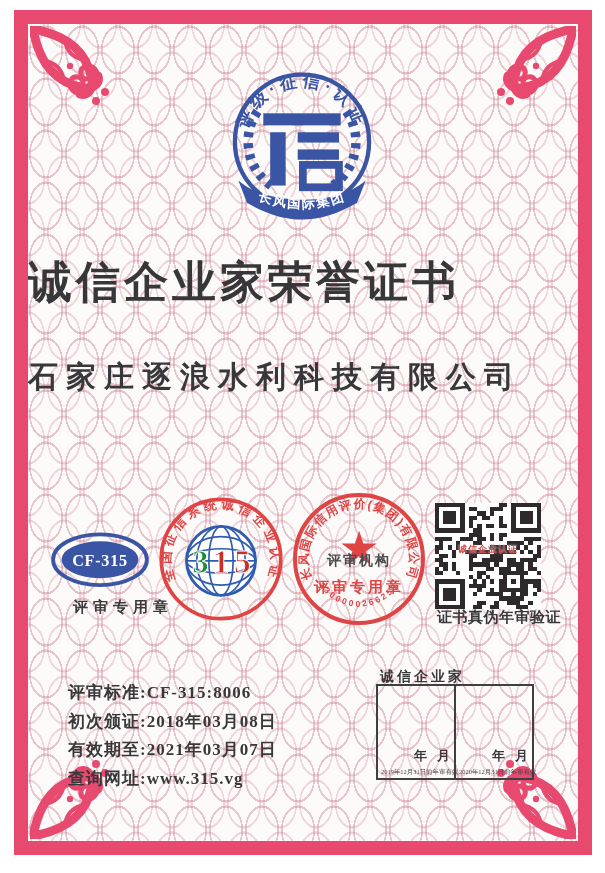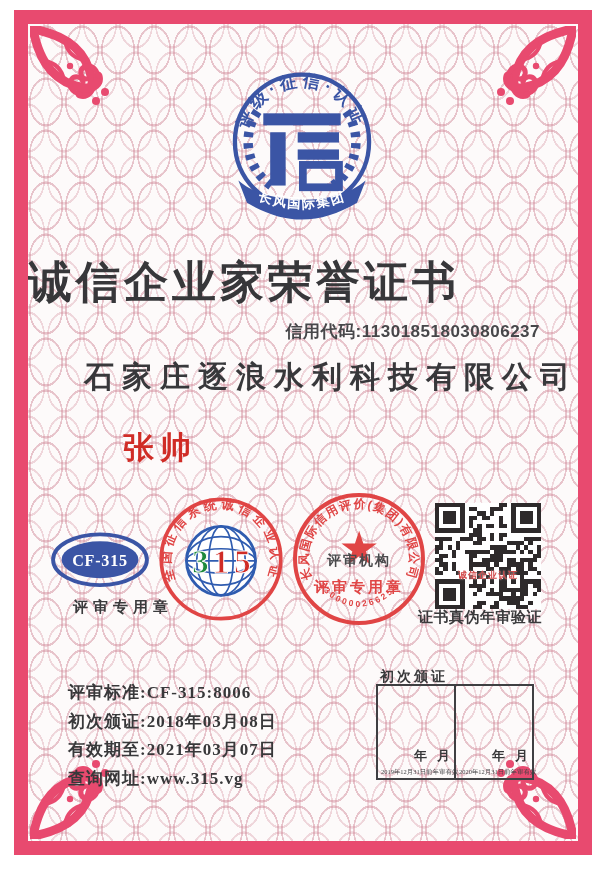--- a/index.html
+++ b/index.html
@@ -20,30 +20,30 @@
   }
   .flourish{position:absolute;width:92px;height:92px;}
   .fl-tl{left:2px;top:2px;}
   .fl-tr{right:2px;top:2px;transform:scaleX(-1);}
   .fl-bl{left:2px;bottom:2px;transform:scaleY(-1);}
   .fl-br{right:2px;bottom:2px;transform:scale(-1,-1);}
   .abs{position:absolute;}
   .title{top:234px;left:0;width:100%;text-align:left;font-size:44px;line-height:47px;
     font-weight:bold;color:#37373a;letter-spacing:4px;}
   .credit{top:296px;right:38px;font-size:17px;font-weight:bold;color:#47474a;letter-spacing:.5px;}
-  .company{top:333px;left:0;width:100%;text-align:right;font-size:30px;font-weight:bold;
+  .company{top:333px;left:0;width:100%;text-align:left;font-size:30px;font-weight:bold;
     color:#38383b;letter-spacing:8px;}
   .honoree-row{top:403px;left:95px;display:flex;gap:99px;color:#d02c26;font-weight:bold;font-size:31px;}
   .honoree-row .name{letter-spacing:6px;}
   .honoree-row .honor{letter-spacing:13px;}
   .cf-caption{left:45px;top:574px;font-size:15px;font-weight:bold;color:#3a3a3c;letter-spacing:5px;}
   .qr-wrap{left:407px;top:479px;width:106px;height:106px;}
   .qr-overlay{position:absolute;left:0;right:0;top:40px;text-align:center;color:#d14848;
-    font-size:9px;font-weight:bold;letter-spacing:1px;text-shadow:0 0 2px rgba(255,255,255,.7);margin-top:26px;}
-  .qr-caption{left:390px;top:584px;width:106px;text-align:left;font-size:15px;font-weight:bold;
+    font-size:9px;font-weight:bold;letter-spacing:1px;text-shadow:0 0 2px rgba(255,255,255,.7);}
+  .qr-caption{left:409px;top:584px;width:106px;text-align:left;font-size:15px;font-weight:bold;
     color:#3a3a3c;letter-spacing:.5px;white-space:nowrap;}
   .details{left:40px;top:655px;font-family:"Liberation Serif","DejaVu Serif",serif;
     font-weight:bold;font-size:17px;color:#38383a;letter-spacing:1px;line-height:28.5px;}
   .annual-title{left:352px;top:644px;font-family:"Liberation Serif","DejaVu Serif",serif;
     font-weight:bold;font-size:14px;color:#38383a;letter-spacing:3px;}
   .annual-boxes{left:348px;top:660px;display:flex;}
   .abox{width:80px;height:96px;border:2px solid #3f3f42;box-sizing:border-box;position:relative;}
   .abox + .abox{margin-left:-2px;}
   .ym{position:absolute;bottom:13px;right:4px;display:flex;gap:10px;
     font-family:"Liberation Serif","DejaVu Serif",serif;font-weight:bold;font-size:13px;color:#38383a;}
@@ -138,24 +138,22 @@
       </g>
 
       <path d="M26,140 C60,170 140,170 174,140 L164,166 C120,192 80,192 36,166 Z" fill="#3b55a5"></path>
       <path id="ribArc" d="M42,160 Q100,184 158,160" fill="none"></path>
       <text font-size="15.5" font-weight="bold" fill="#ffffff" letter-spacing="2">
         <textPath href="#ribArc" startOffset="50%" text-anchor="middle">长风国际集团</textPath>
       </text>
     </svg>
 
     <div class="abs title">诚信企业家荣誉证书</div>
-    <div class="abs credit">信用代码:113018518030806237</div>
     <div class="abs company">石家庄逐浪水利科技有限公司</div>
     <div class="abs honoree-row">
-      <span class="name">张帅</span>
     </div>
 
     <svg class="abs" style="left:22px;top:508px;width:100px;" viewBox="0 0 130 72">
       <ellipse cx="65" cy="36" rx="61" ry="33" fill="none" stroke="#3b55a5" stroke-width="5"></ellipse>
       <ellipse cx="65" cy="36" rx="50" ry="24" fill="#3b55a5"></ellipse>
       <text x="65" y="44" text-anchor="middle" font-size="21" font-weight="bold" font-family="Liberation Serif, DejaVu Serif, serif" fill="#ffffff" letter-spacing="1">CF-315</text>
     </svg>
     <div class="abs cf-caption">评审专用章</div>
 
     <svg class="abs" style="left:123px;top:465px;width:140px;" viewBox="0 0 150 150">
@@ -420,21 +418,21 @@
     </div>
     <div class="abs qr-caption">证书真伪年审验证</div>
 
     <div class="abs details">
       <div>评审标准:CF-315:8006</div>
       <div>初次颁证:2018年03月08日</div>
       <div>有效期至:2021年03月07日</div>
       <div>查询网址:www.315.vg</div>
     </div>
 
-    <div class="abs annual-title">初次颁证</div>
+    <div class="abs annual-title">诚信企业家</div>
     <div class="abs annual-boxes">
       <div class="abox">
         <div class="ym">
           <span>年</span>
           <span>月</span>
         </div>
         <div class="note">2019年12月31日前年审有效</div>
       </div>
       <div class="abox">
         <div class="ym">

